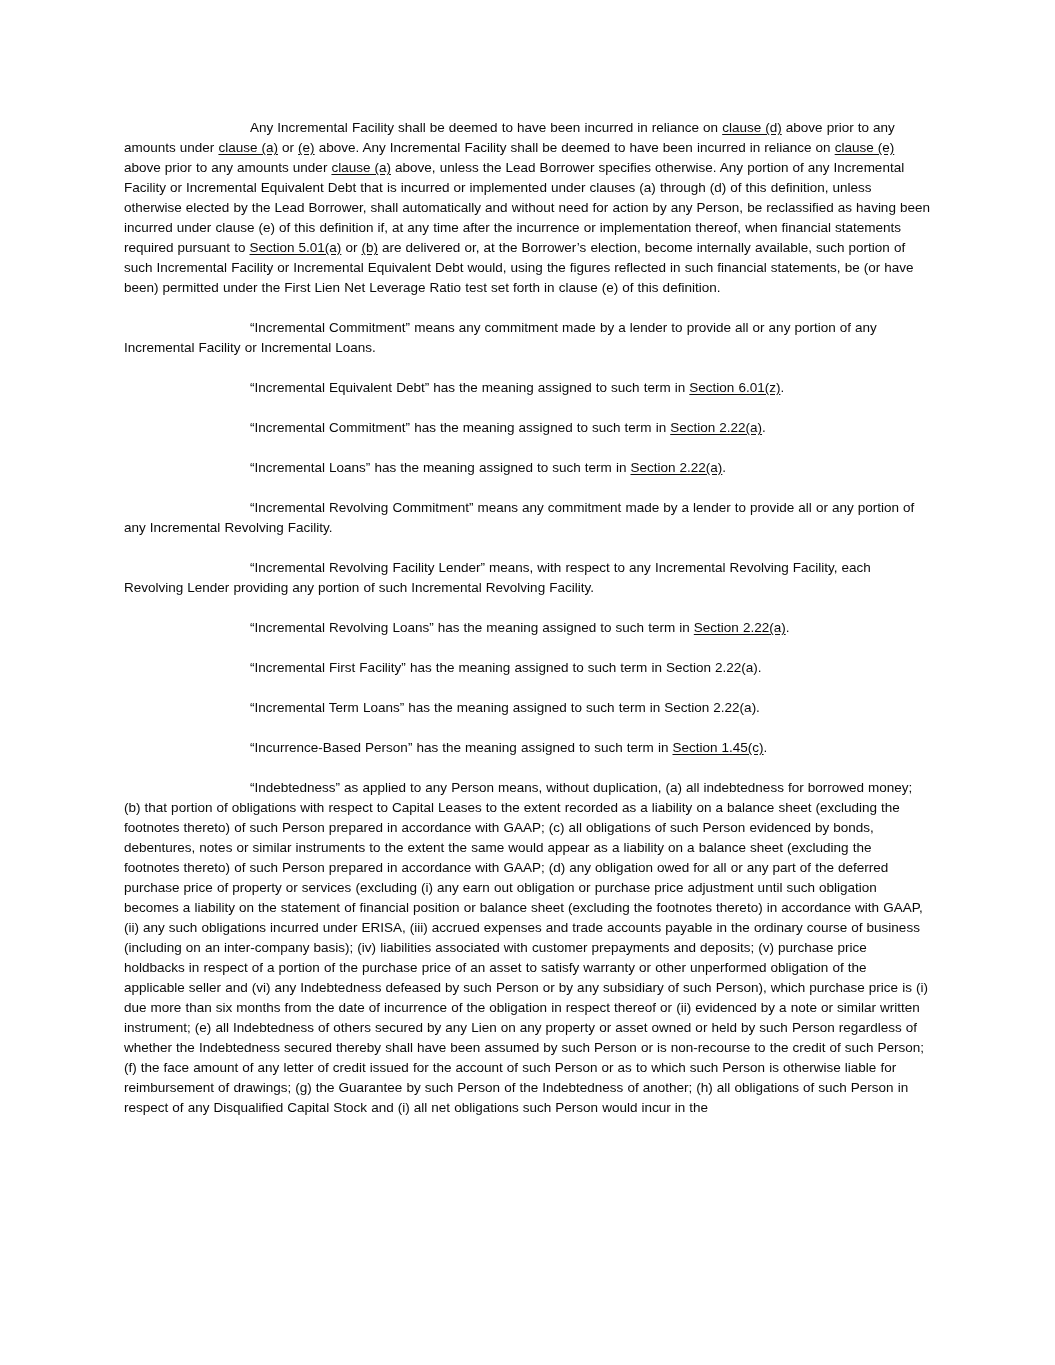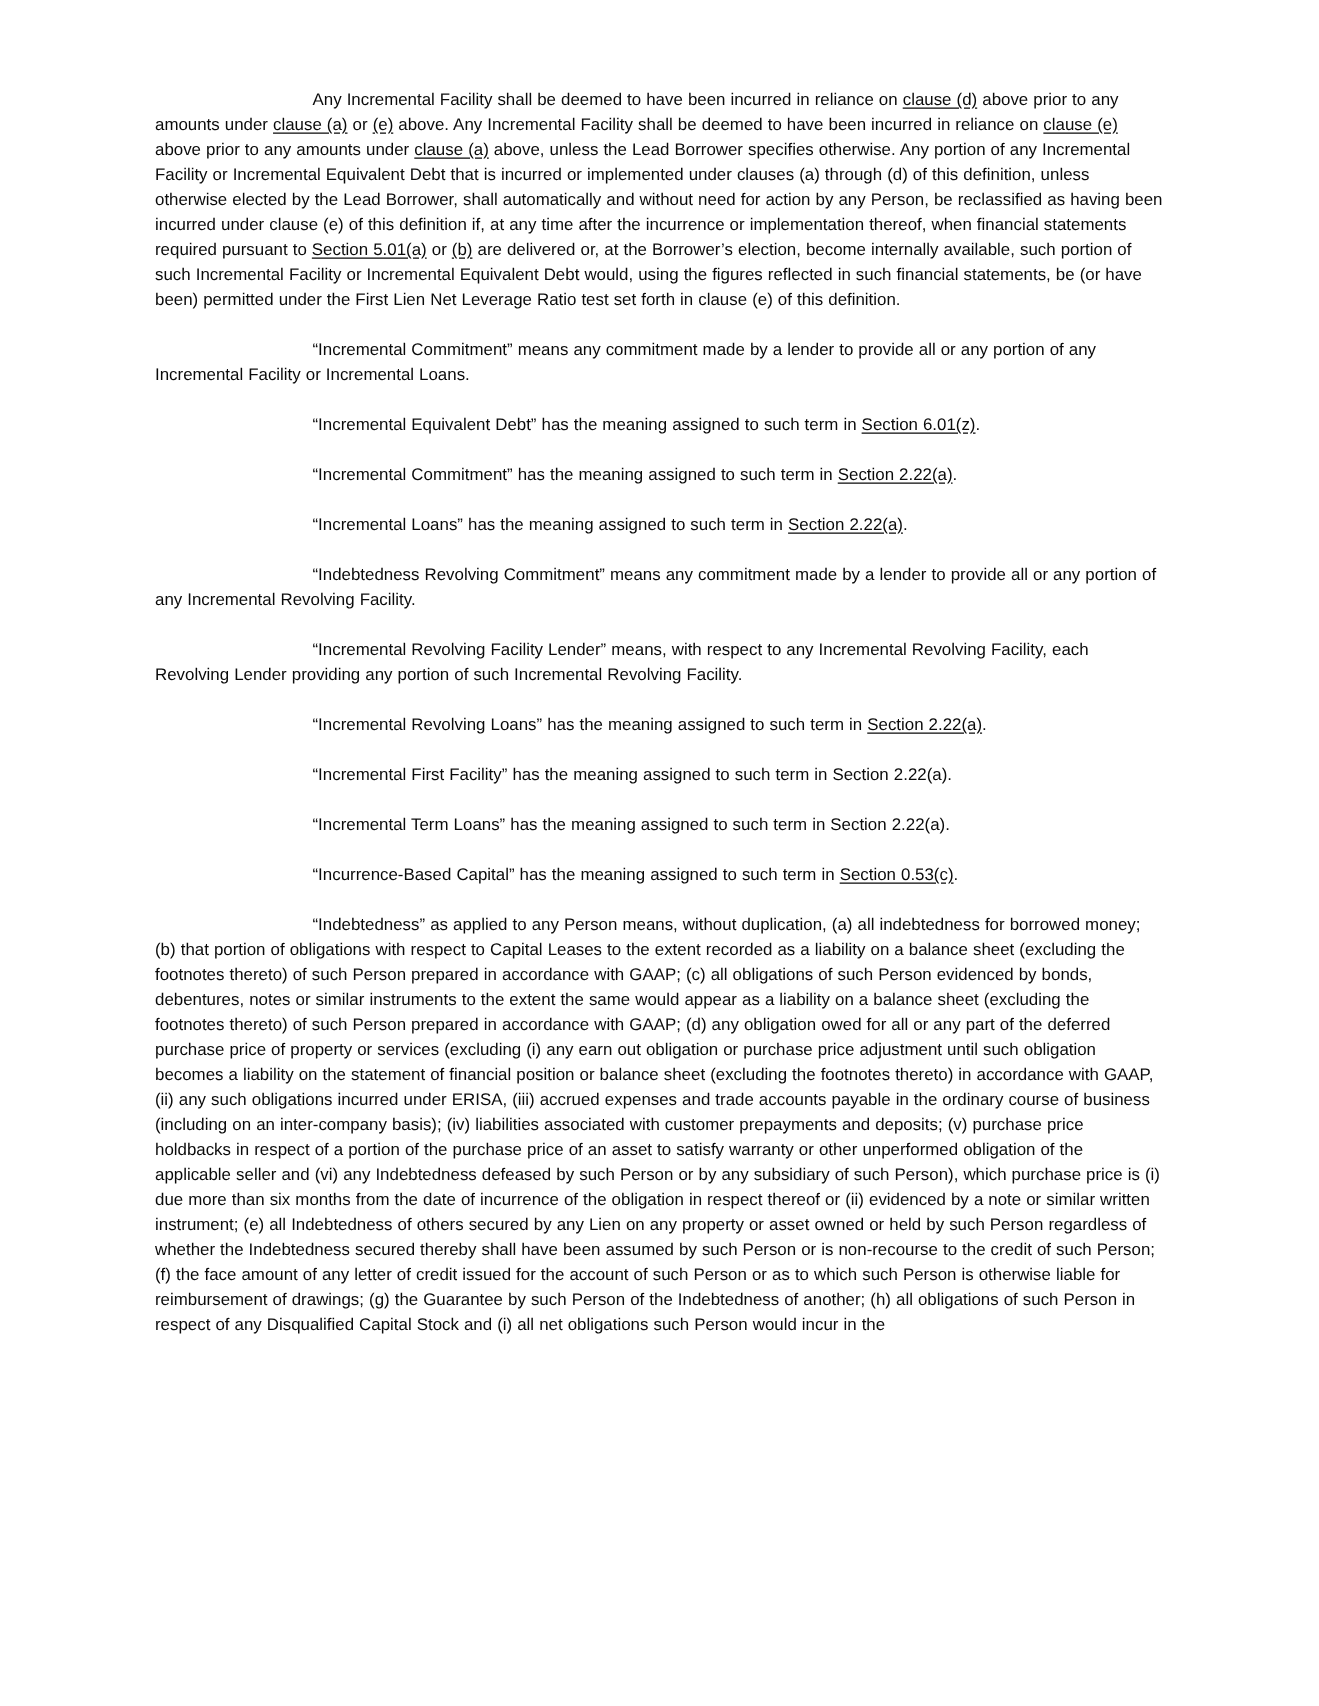--- a/index.html
+++ b/index.html
@@ -6,21 +6,21 @@
     margin: 0;
     padding: 0;
     background: #ffffff;
   }
   .page {
     position: relative;
     width: 1055px;
     height: 1365px;
     box-sizing: border-box;
     background: #ffffff;
-    padding: 70px 125px 0 124px;
+    padding: 118px 125px 0 124px;
     overflow: hidden;
     font-family: "Liberation Sans", "DejaVu Sans", sans-serif;
     font-size: 13.5px;
     line-height: 20px;
     color: #0a0a0a;
     text-align: left;
   }
   .para {
     margin: 0 0 20px 0;
     text-indent: 126px;
@@ -36,21 +36,21 @@
 </head>
 <body>
 
 <div class="page">
   <div id="doc-body">
       <p class="para"><span>Any Incremental Facility shall be deemed to have been incurred in reliance on </span><span class="u">clause (d)</span><span> above prior to any amounts under </span><span class="u">clause (a)</span><span> or </span><span class="u">(e)</span><span> above.  Any Incremental Facility shall be deemed to have been incurred in reliance on </span><span class="u">clause (e)</span><span> above prior to any amounts under </span><span class="u">clause (a)</span><span> above, unless the Lead Borrower specifies otherwise.  Any portion of any Incremental Facility or Incremental Equivalent Debt that is incurred or implemented under clauses (a) through (d) of this definition, unless otherwise elected by the Lead Borrower, shall automatically and without need for action by any Person, be reclassified as having been incurred under clause (e) of this definition if, at any time after the incurrence or implementation thereof, when financial statements required pursuant to </span><span class="u">Section 5.01(a)</span><span> or </span><span class="u">(b)</span><span> are delivered or, at the Borrower’s election, become internally available, such portion of such Incremental Facility or Incremental Equivalent Debt would, using the figures reflected in such financial statements, be (or have been) permitted under the First Lien Net Leverage Ratio test set forth in clause (e) of this definition.</span></p>
       <p class="para"><span>“Incremental Commitment”</span><span> means any commitment made by a lender to provide all or any portion of any Incremental Facility or Incremental Loans.</span></p>
       <p class="para"><span>“Incremental Equivalent Debt”</span><span> has the meaning assigned to such term in </span><span class="u">Section 6.01(z)</span><span>.</span></p>
       <p class="para"><span>“Incremental Commitment”</span><span> has the meaning assigned to such term in </span><span class="u">Section 2.22(a)</span><span>.</span></p>
       <p class="para"><span>“Incremental Loans”</span><span> has the meaning assigned to such term in </span><span class="u">Section 2.22(a)</span><span>.</span></p>
-      <p class="para"><span>“Indebtedness Revolving Commitment”</span><span> means any commitment made by a lender to provide all or any portion of any Incremental Revolving Facility.</span></p>
+      <p class="para"><span>“Incremental Revolving Commitment”</span><span> means any commitment made by a lender to provide all or any portion of any Incremental Revolving Facility.</span></p>
       <p class="para"><span>“Incremental Revolving Facility Lender”</span><span> means, with respect to any Incremental Revolving Facility, each Revolving Lender providing any portion of such Incremental Revolving Facility.</span></p>
       <p class="para"><span>“Incremental Revolving Loans”</span><span> has the meaning assigned to such term in </span><span class="u">Section 2.22(a)</span><span>.</span></p>
       <p class="para"><span>“Incremental First Facility”</span><span> has the meaning assigned to such term in Section 2.22(a).</span></p>
       <p class="para"><span>“Incremental Term Loans”</span><span> has the meaning assigned to such term in Section 2.22(a).</span></p>
-      <p class="para"><span>“Incurrence-Based Capital”</span><span> has the meaning assigned to such term in </span><span class="u">Section 0.53(c)</span><span>.</span></p>
+      <p class="para"><span>“Incurrence-Based Person”</span><span> has the meaning assigned to such term in </span><span class="u">Section 1.45(c)</span><span>.</span></p>
       <p class="para"><span>“Indebtedness”</span><span> as applied to any Person means, without duplication, (a) all indebtedness for borrowed money; (b) that portion of obligations with respect to Capital Leases to the extent recorded as a liability on a balance sheet (excluding the footnotes thereto) of such Person prepared in accordance with GAAP; (c) all obligations of such Person evidenced by bonds, debentures, notes or similar instruments to the extent the same would appear as a liability on a balance sheet (excluding the footnotes thereto) of such Person prepared in accordance with GAAP; (d) any obligation owed for all or any part of the deferred purchase price of property or services (excluding (i) any earn out obligation or purchase price adjustment until such obligation becomes a liability on the statement of financial position or balance sheet (excluding the footnotes thereto) in accordance with GAAP, (ii) any such obligations incurred under ERISA, (iii) accrued expenses and trade accounts payable in the ordinary course of business (including on an inter-company basis); (iv) liabilities associated with customer prepayments and deposits; (v) purchase price holdbacks in respect of a portion of the purchase price of an asset to satisfy warranty or other unperformed obligation of the applicable seller and (vi) any Indebtedness defeased by such Person or by any subsidiary of such Person), which purchase price is (i) due more than six months from the date of incurrence of the obligation in respect thereof or (ii) evidenced by a note or similar written instrument; (e) all Indebtedness of others secured by any Lien on any property or asset owned or held by such Person regardless of whether the Indebtedness secured thereby shall have been assumed by such Person or is non-recourse to the credit of such Person; (f) the face amount of any letter of credit issued for the account of such Person or as to which such Person is otherwise liable for reimbursement of drawings; (g) the Guarantee by such Person of the Indebtedness of another; (h) all obligations of such Person in respect of any Disqualified Capital Stock and (i) all net obligations such Person would incur in the</span></p>
     </div>
 </div>
 
 </body></html>

